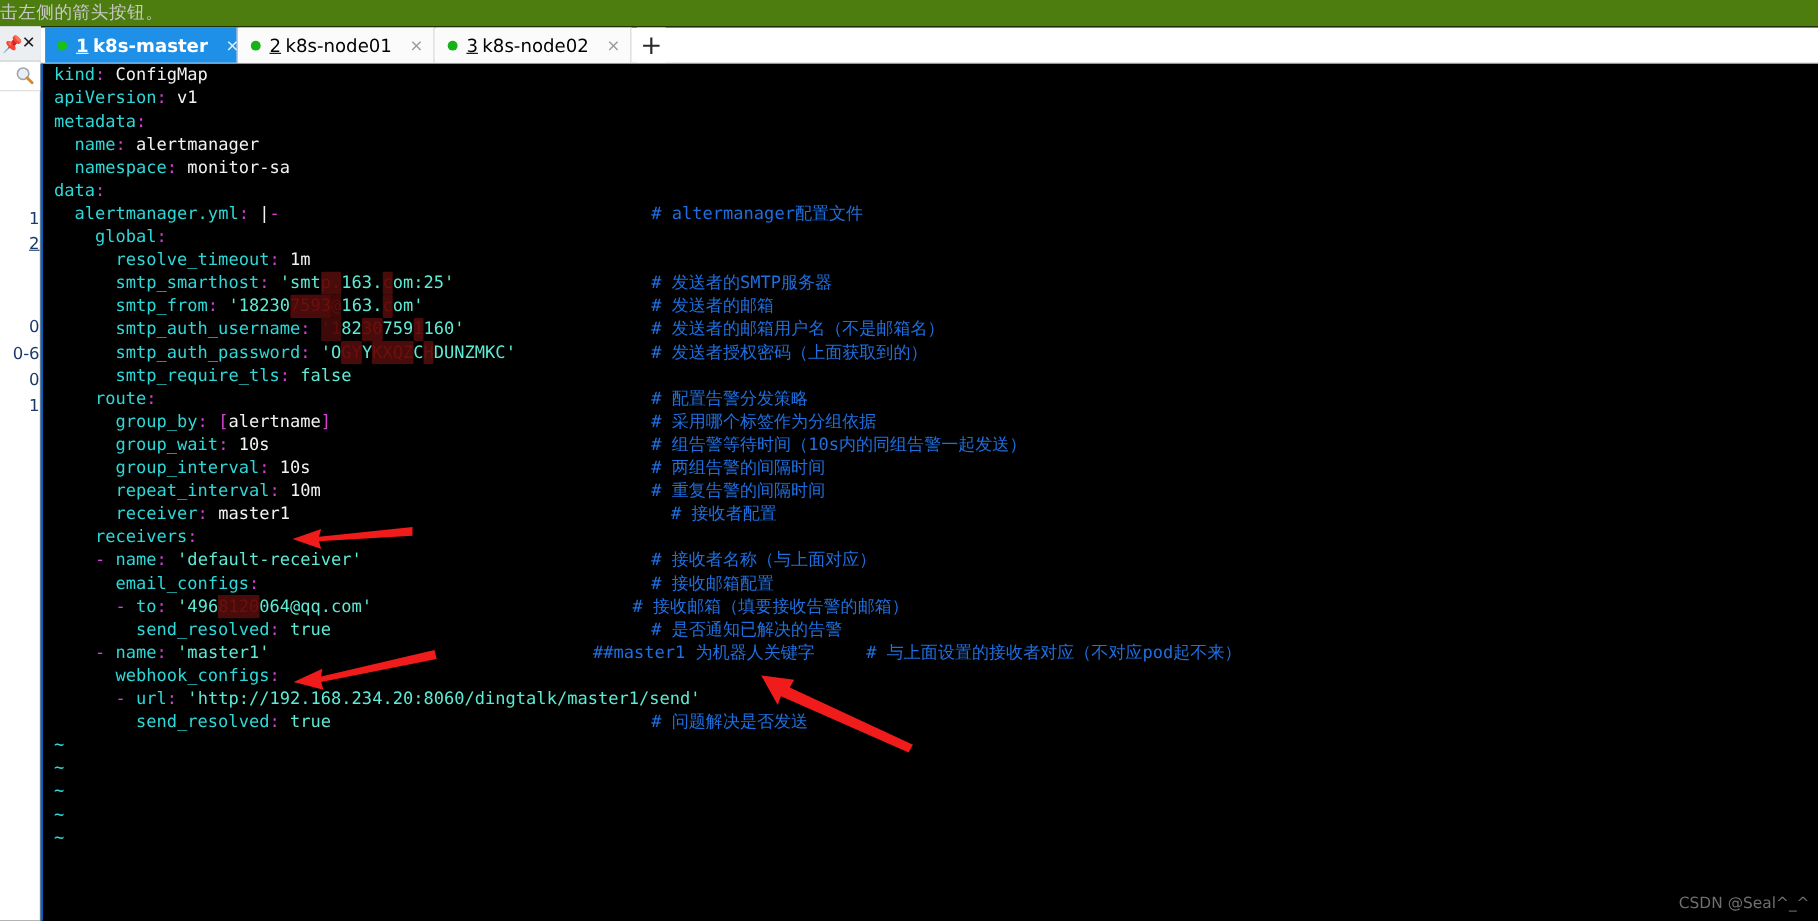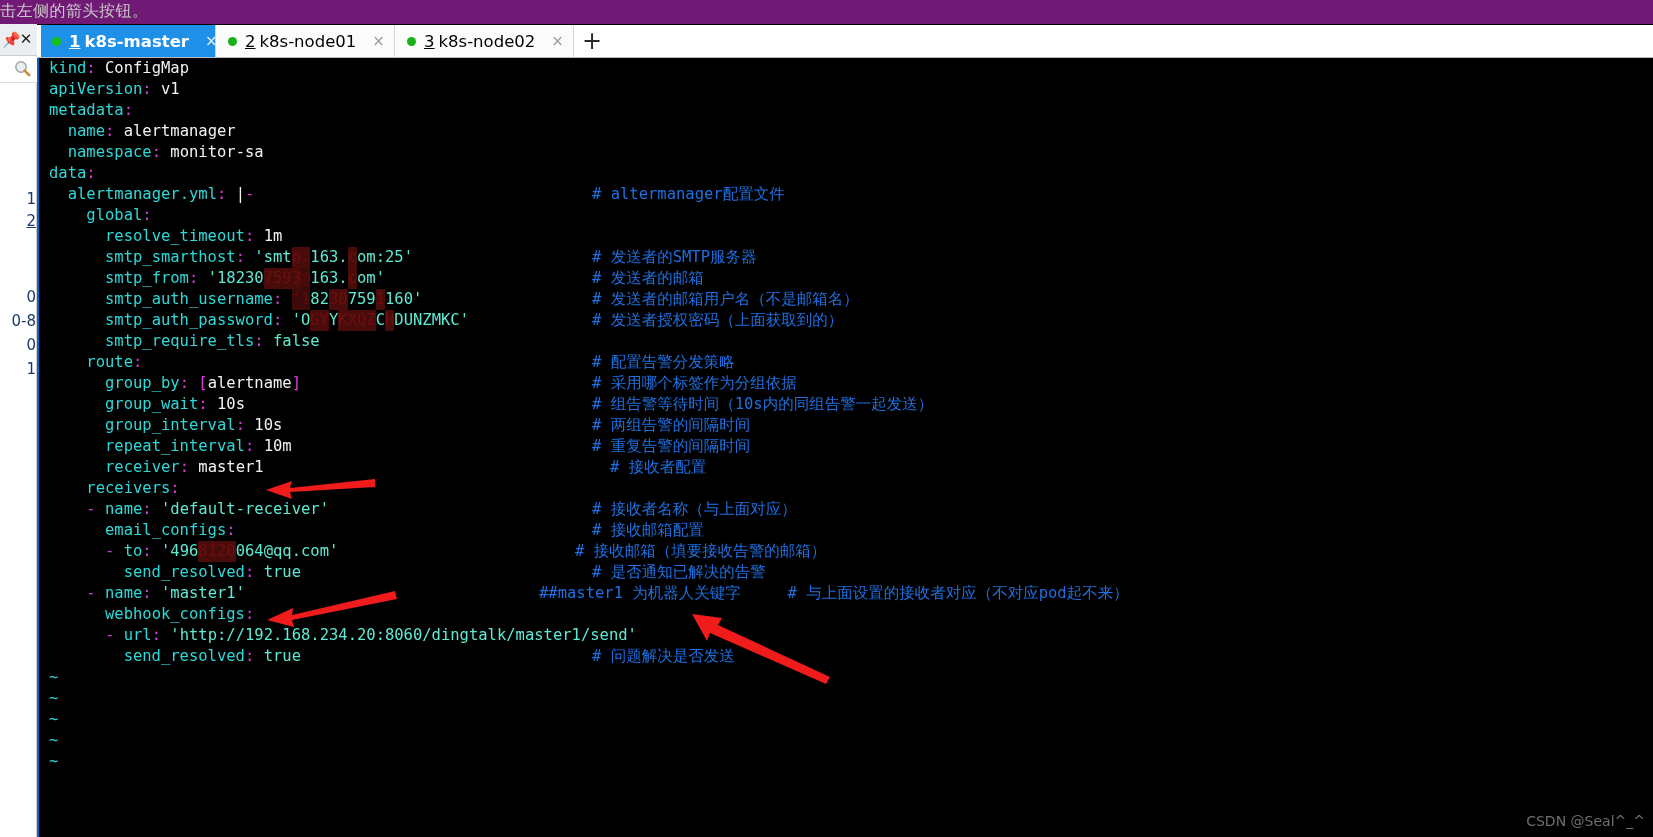--- a/index.html
+++ b/index.html
@@ -7,21 +7,21 @@
     margin: 0; padding: 0;
     width: 1653px; height: 837px;
     overflow: hidden;
     background: #000;
     font-family: "DejaVu Sans Mono", "Liberation Mono", monospace;
   }
 
   
   #top-strip {
     position: absolute; left: 0; top: 0; width: 1653px; height: 24px;
-    background: #701a75;
+    background: #4d7c0f;
   }
   #top-hint {
     position: absolute; left: 0px; top: 1px;
     font-family: "DejaVu Sans", "Liberation Sans", sans-serif;
     font-size: 16px; color: #c9c9c9; letter-spacing: .5px;
     white-space: nowrap;
   }
 
   
   #left-panel {
@@ -165,21 +165,21 @@
   <div id="search-row">
     <svg id="search-icon" viewBox="0 0 17 17">
       <circle cx="7" cy="7" r="5.2" fill="#e9eef2" stroke="#9aa3ab" stroke-width="1.4"></circle>
       <line x1="10.6" y1="10.6" x2="15.2" y2="15.2" stroke="#d08a34" stroke-width="2.6" stroke-linecap="round"></line>
     </svg>
   </div>
   <div id="left-list">
     <div class="left-list-item" style="top:104px">1</div>
     <div class="left-list-item" style="top:126px;text-decoration:underline">2</div>
     <div class="left-list-item" style="top:202px">0</div>
-    <div class="left-list-item" style="top:226px">0-8</div>
+    <div class="left-list-item" style="top:226px">0-6</div>
     <div class="left-list-item" style="top:250px">0</div>
     <div class="left-list-item" style="top:274px">1</div>
   </div>
 </div>
 
 <div id="tabbar">
     <div class="tab active" style="left: 4px; width: 175px;">
       <span class="dot"></span>
       <span class="tnum">1</span>
       <span class="tlabel">k8s-master</span>

